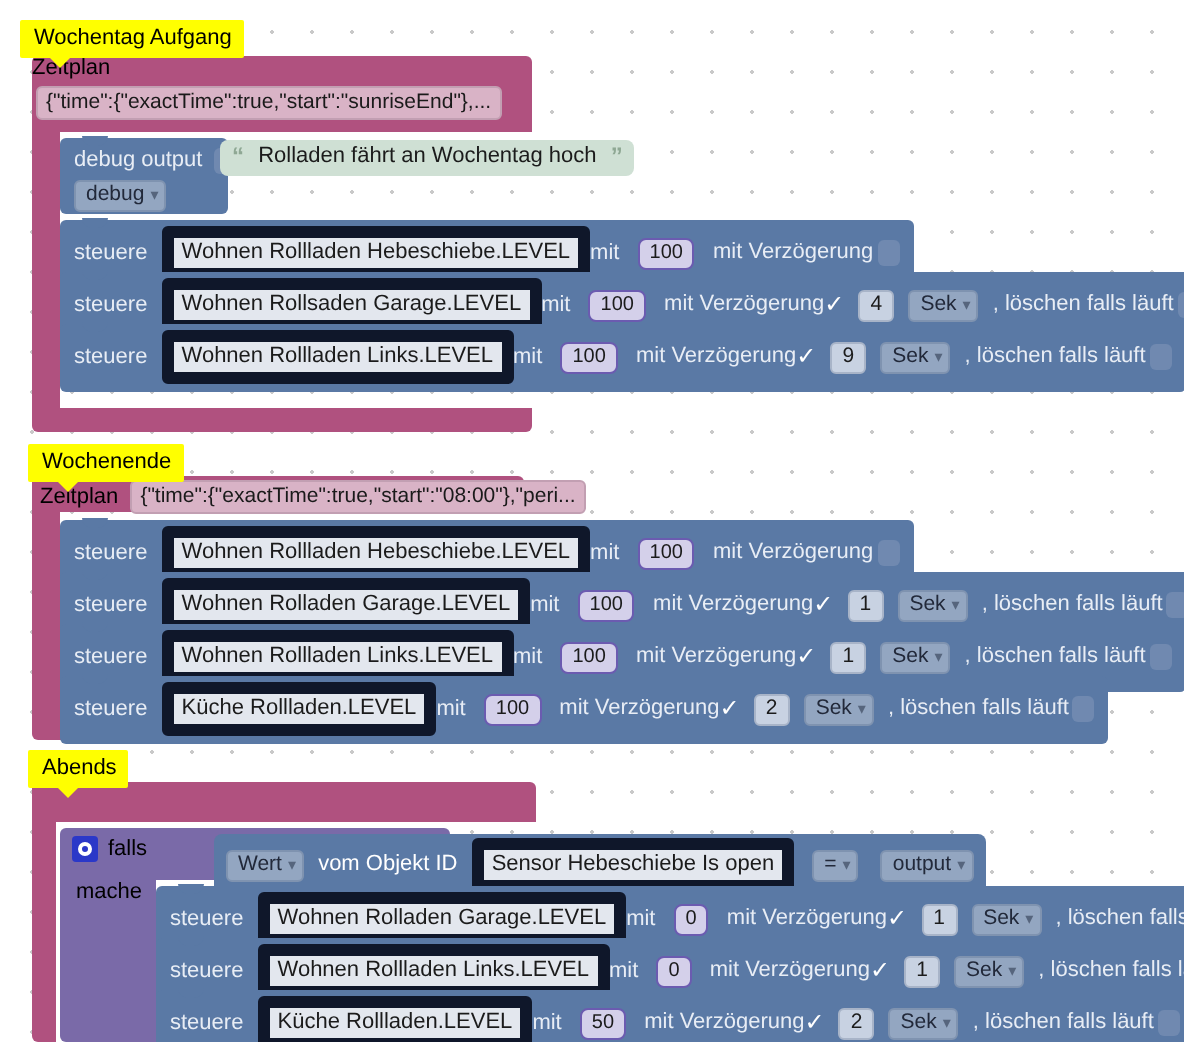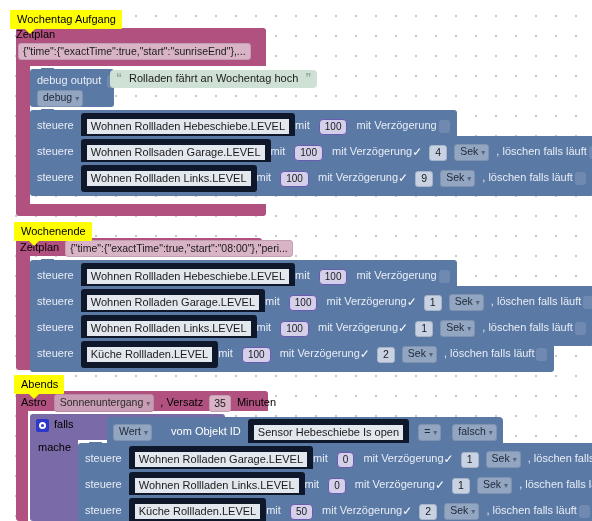--- a/index.html
+++ b/index.html
@@ -359,57 +359,46 @@
 
   <div class="blk comment" style="left:14px; top:375px;">
     <span>Abends</span>
   </div>
 
   <div class="blk event" style="left:16px; top:391px; width:252px; height:130px;"></div>
   <div class="blk" style="left:28px; top:411px; width:240px; height:110px; background:#ffffff;
               background-image:radial-gradient(circle,#c9c9c9 0.9px,transparent 1.0px);
               background-size:20px 20px; background-position:-22px -5px; z-index:6;"></div>
 
-  <div class="blk" style="left:16px; top:391px; z-index:7;">
-    <div class="ev-head" style="padding:3px 0 0 5px;">
-      <span class="lbl">Astro</span>
-      <span class="ddM" style="margin-left:4px;">
-        <span>Sonnenuntergang</span><span class="caret">▾</span>
-      </span>
-      <span class="lbl" style="margin-left:3px;">, Versatz</span>
-      <span class="fieldM" style="margin-left:3px;">35</span>
-      <span class="lbl" style="margin-left:3px;">Minuten</span>
-    </div>
-  </div>
 
   <div class="ctrl" style="left:30px; top:414px; width:195px; height:107px;"></div>
   <div class="blk" style="left:78px; top:440px; width:147px; height:81px; background:#ffffff;
               background-image:radial-gradient(circle,#c9c9c9 0.9px,transparent 1.0px);
               background-size:20px 20px; background-position:-72px -14px; z-index:10;"></div>
 
   <div class="blk" style="left:30px; top:414px; z-index:11;">
     <div class="row" style="padding:4px 0 0 6px;">
       <span class="gear"></span><span>falls</span>
     </div>
     <div class="row" style="padding:9px 0 0 8px;">
       <span>mache</span>
     </div>
   </div>
 
   <div class="cmp" style="left:107px; top:417px;">
     <span class="ddB">
       <span>Wert</span><span class="caret">▾</span>
     </span>
-    <span class="kw" style="margin-left:16px;">vom Objekt ID</span>
+    <span class="kw" style="margin-left:4px;">vom Objekt ID</span>
     <span class="fieldB" style="margin-left:4px;">Sensor Hebeschiebe Is open</span>
     <span class="ddB" style="margin-left:6px;">
       <span>=</span><span class="caret">▾</span>
     </span>
     <span class="ddB" style="margin-left:8px;">
-      <span>falsch</span><span class="caret">▾</span>
+      <span>output</span><span class="caret">▾</span>
     </span>
   </div>
 
   <div class="act" style="left:78px; top:443px; z-index:13;">
     <span class="kw">steuere</span>
     <span class="fieldB" style="margin:0 0 0 4px;">Wohnen Rolladen Garage.LEVEL</span><span class="kw">mit</span>
     <span class="num" style="margin-left:6px;">0</span>
     <span class="kw" style="margin-left:6px;">mit Verzögerung</span><span class="chk">✓</span>
     <span class="smallnum" style="margin-left:4px;">1</span>
     <span class="ddB" style="margin-left:4px;">

